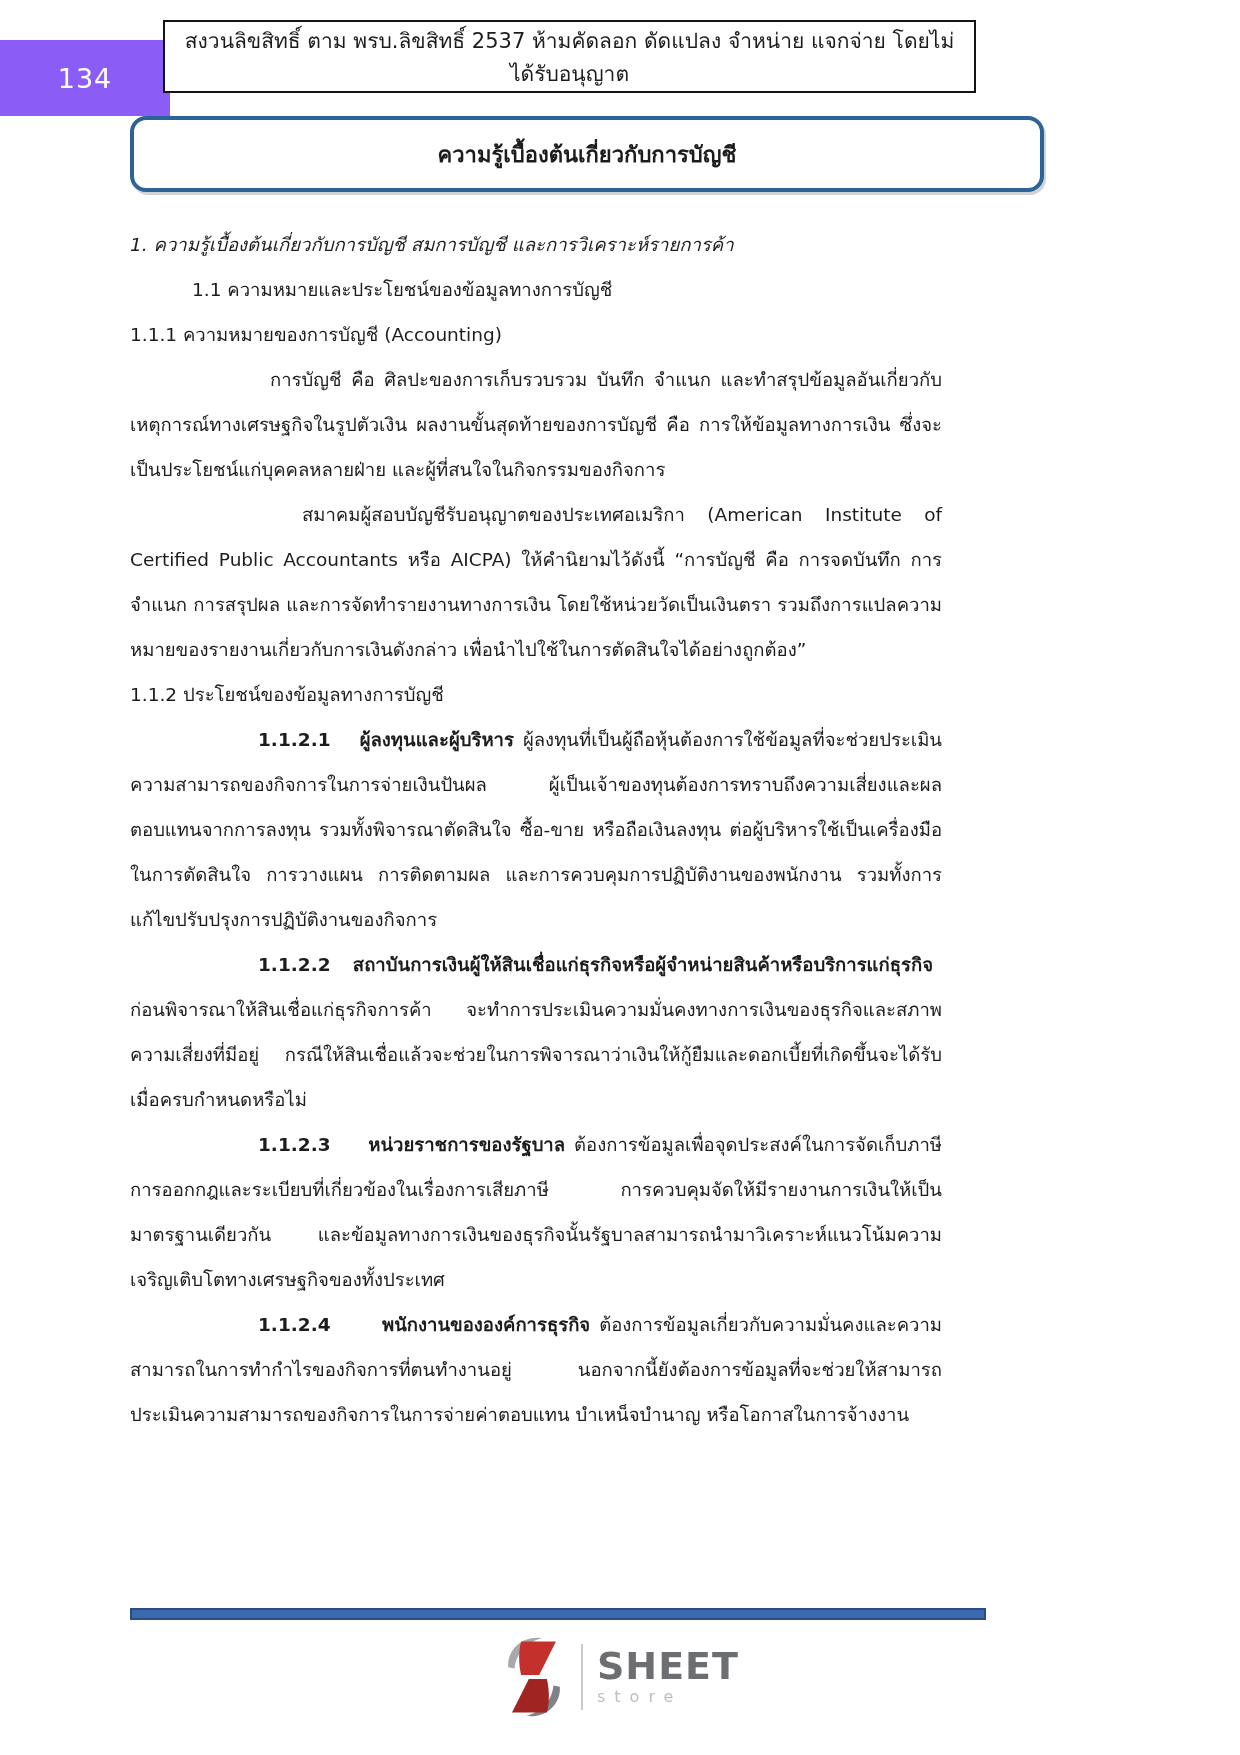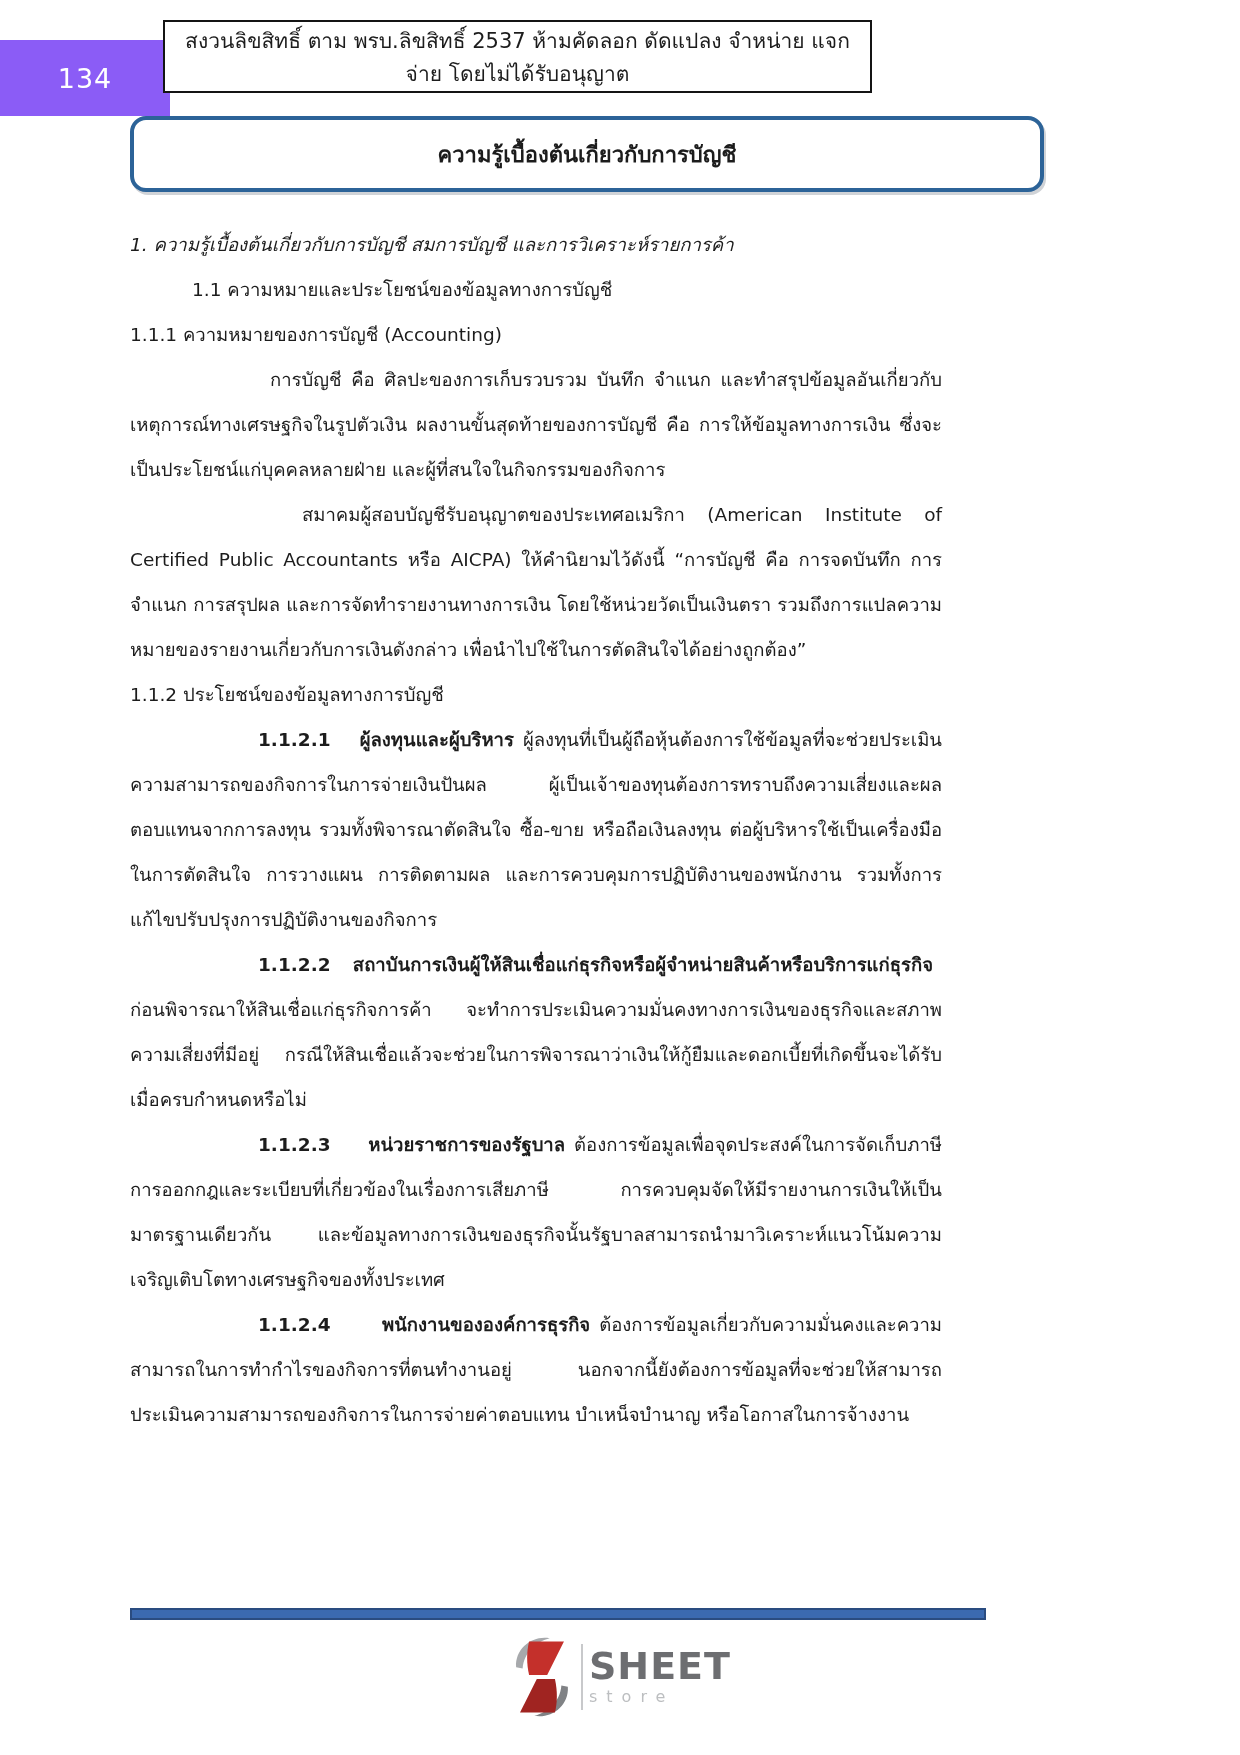--- a/index.html
+++ b/index.html
@@ -10,21 +10,21 @@
   }
 
   
   .page-num-box {
     position:absolute; left:0; top:40px; width:170px; height:76px;
     background:#8b5cf6; color:#ffffff; display:flex;
     align-items:center; justify-content:center;
     font-size:27px; letter-spacing:1px;
   }
   .copyright-box {
-    position:absolute; left:163px; top:20px; width:709px; height:73px;
+    position:absolute; left:163px; top:20px; width:813px; height:73px;
     border:2px solid #141414; background:#ffffff;
     display:flex; align-items:center; justify-content:center;
     font-size:21px; text-align:center; padding:0 14px;
   }
 
   
   .title-box {
     position:absolute; left:130px; top:116px; width:914px; height:76px;
     border:4px solid #2c6398; border-radius:16px; background:#ffffff;
     box-shadow:2px 3px 0 rgba(120,130,140,0.35);
@@ -49,21 +49,21 @@
   .subsection  { text-indent:128px; }
   .sub-label   { font-weight:bold; margin-right:9px; }
 
   
   .footer-bar {
     position:absolute; left:130px; top:1608px; width:856px; height:12px;
     background:#3b6ab0; border:2px solid #2a4c80;
   }
   .footer-logo {
     position:absolute; left:0; top:1632px; width:1240px; height:90px;
-    display:flex; align-items:center; justify-content:center; gap:6px;
+    display:flex; align-items:center; justify-content:center; gap:14px;
   }
   .logo-mark { width:66px; height:84px; flex:0 0 auto; }
   .logo-divider { width:2px; height:66px; background:#c8c9cb; flex:0 0 auto; }
   .logo-text { display:flex; flex-direction:column; justify-content:center; }
   .logo-brand {
     font-size:38px; font-weight:bold; color:#6d6e71;
     letter-spacing:1px; line-height:40px;
   }
   .logo-sub {
     font-size:16px; color:#bcbec0; letter-spacing:9px; line-height:22px;

